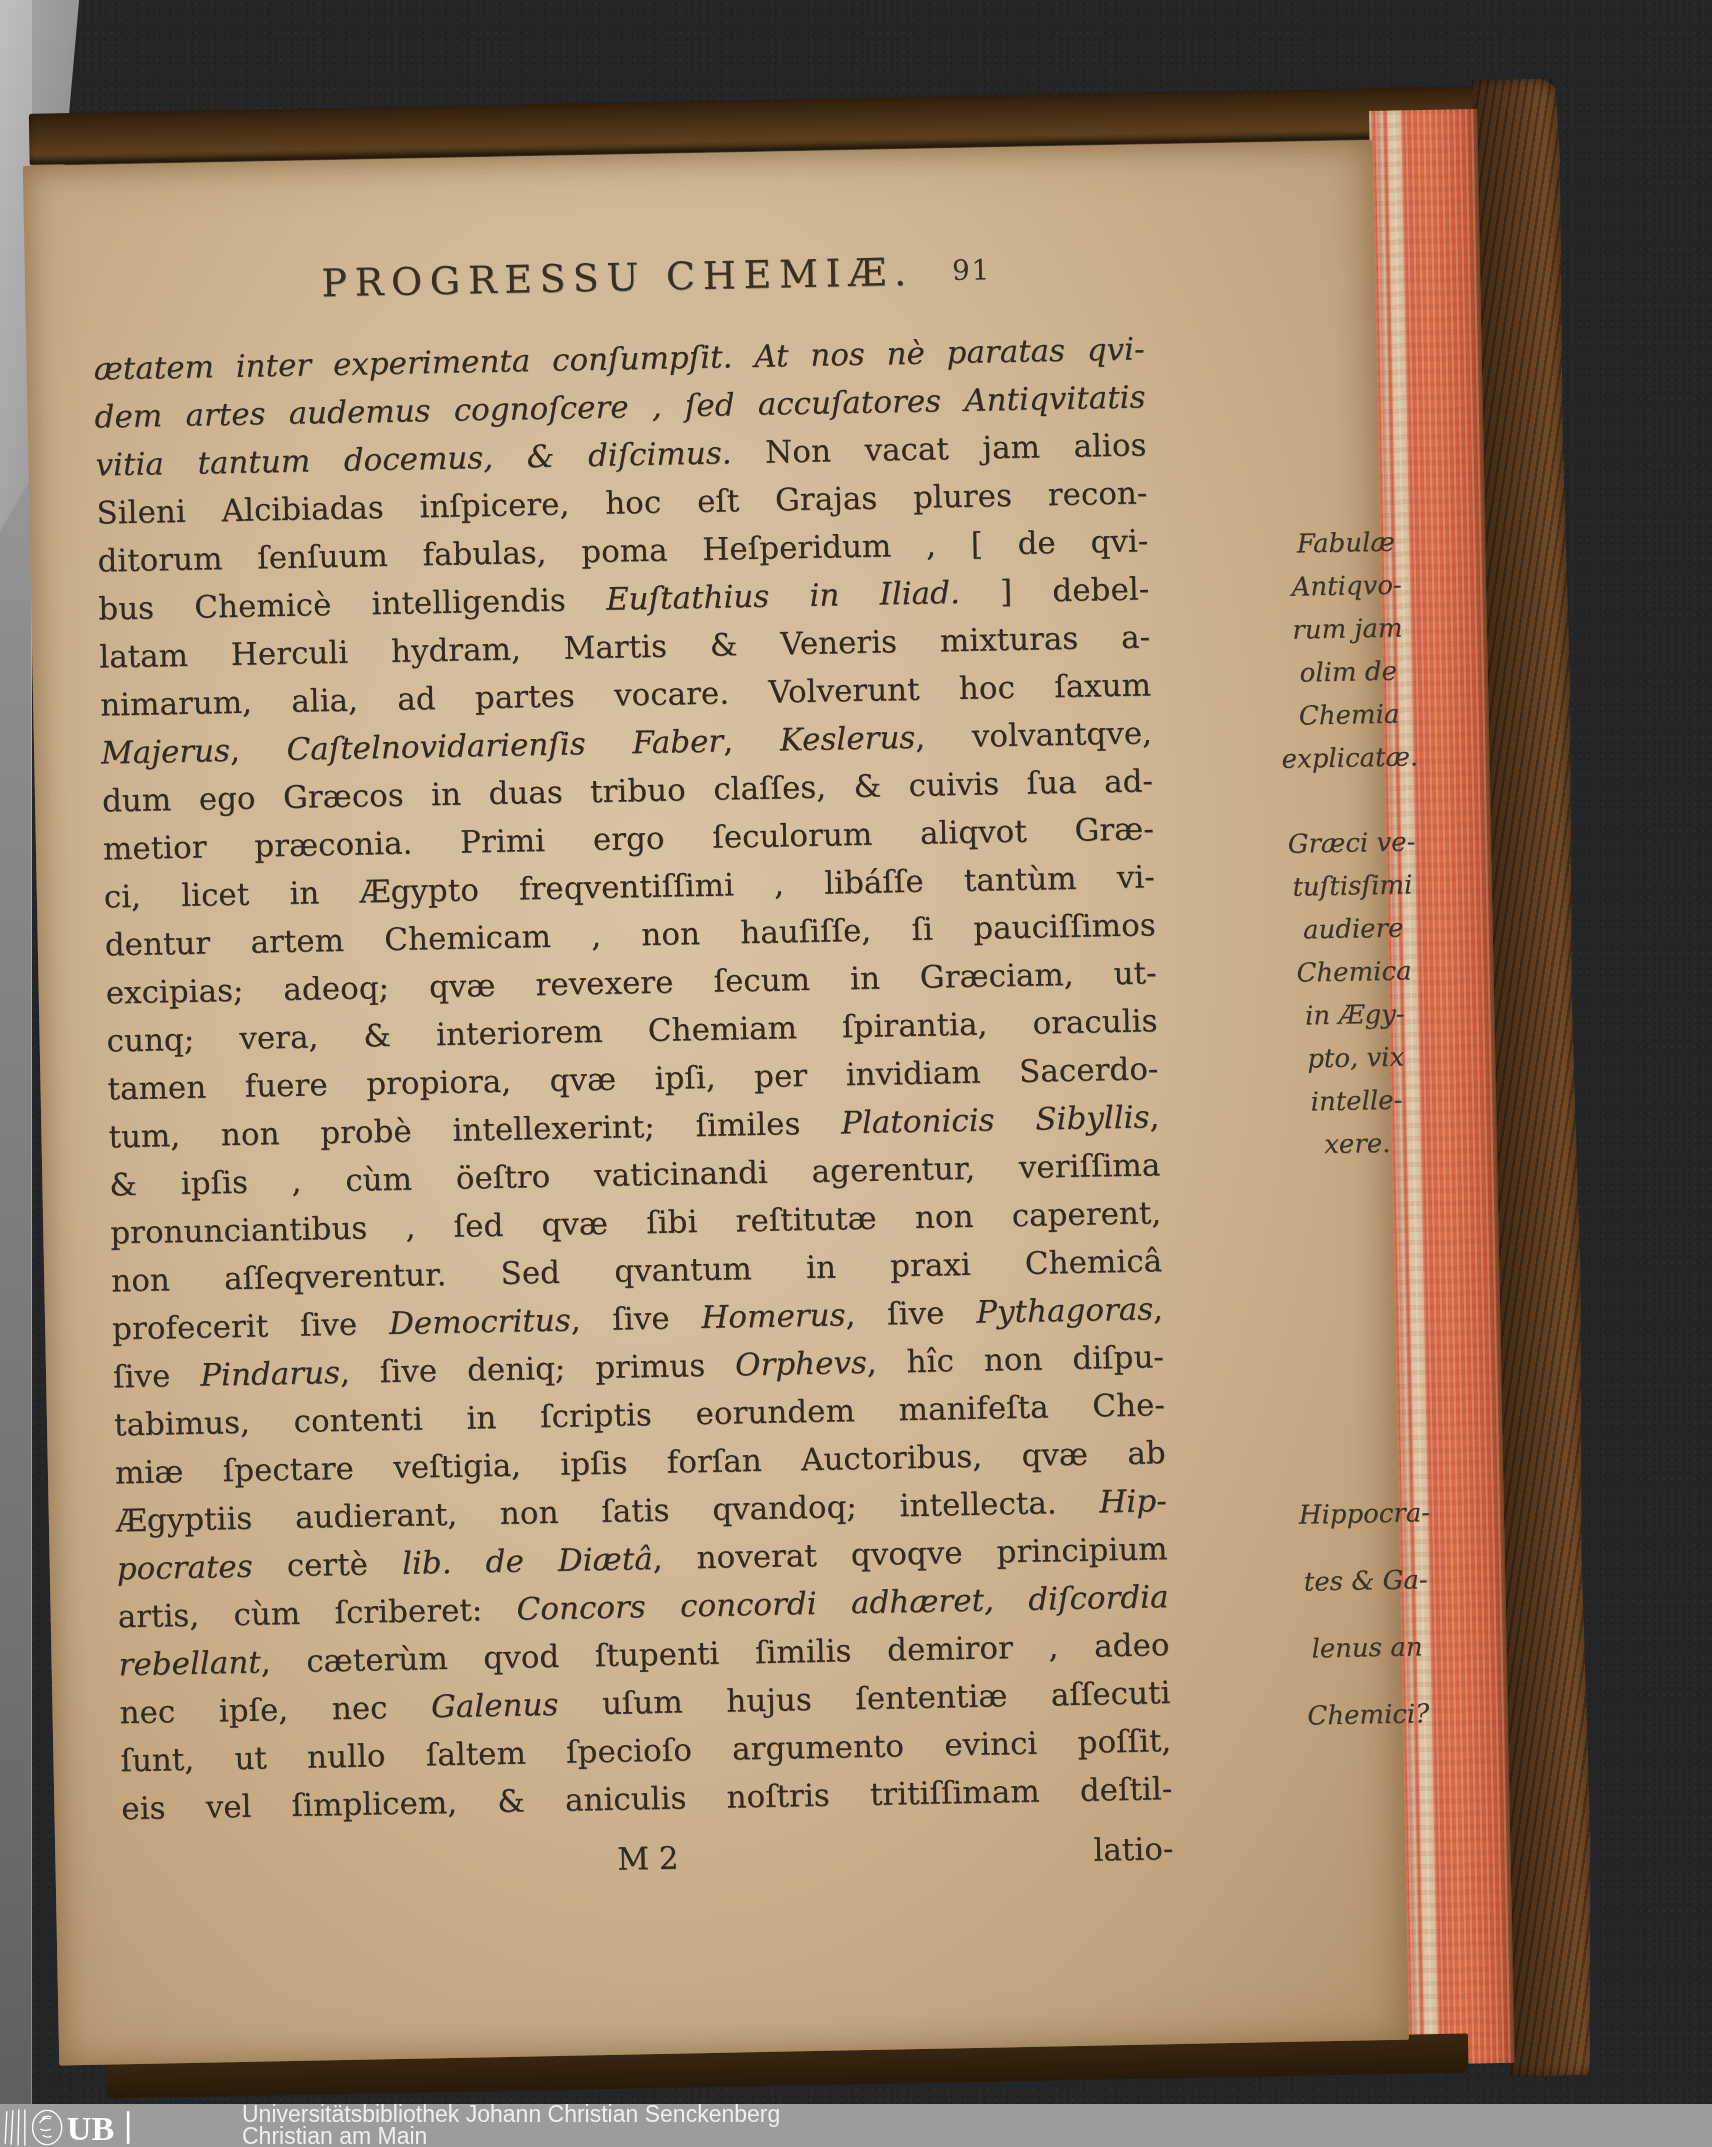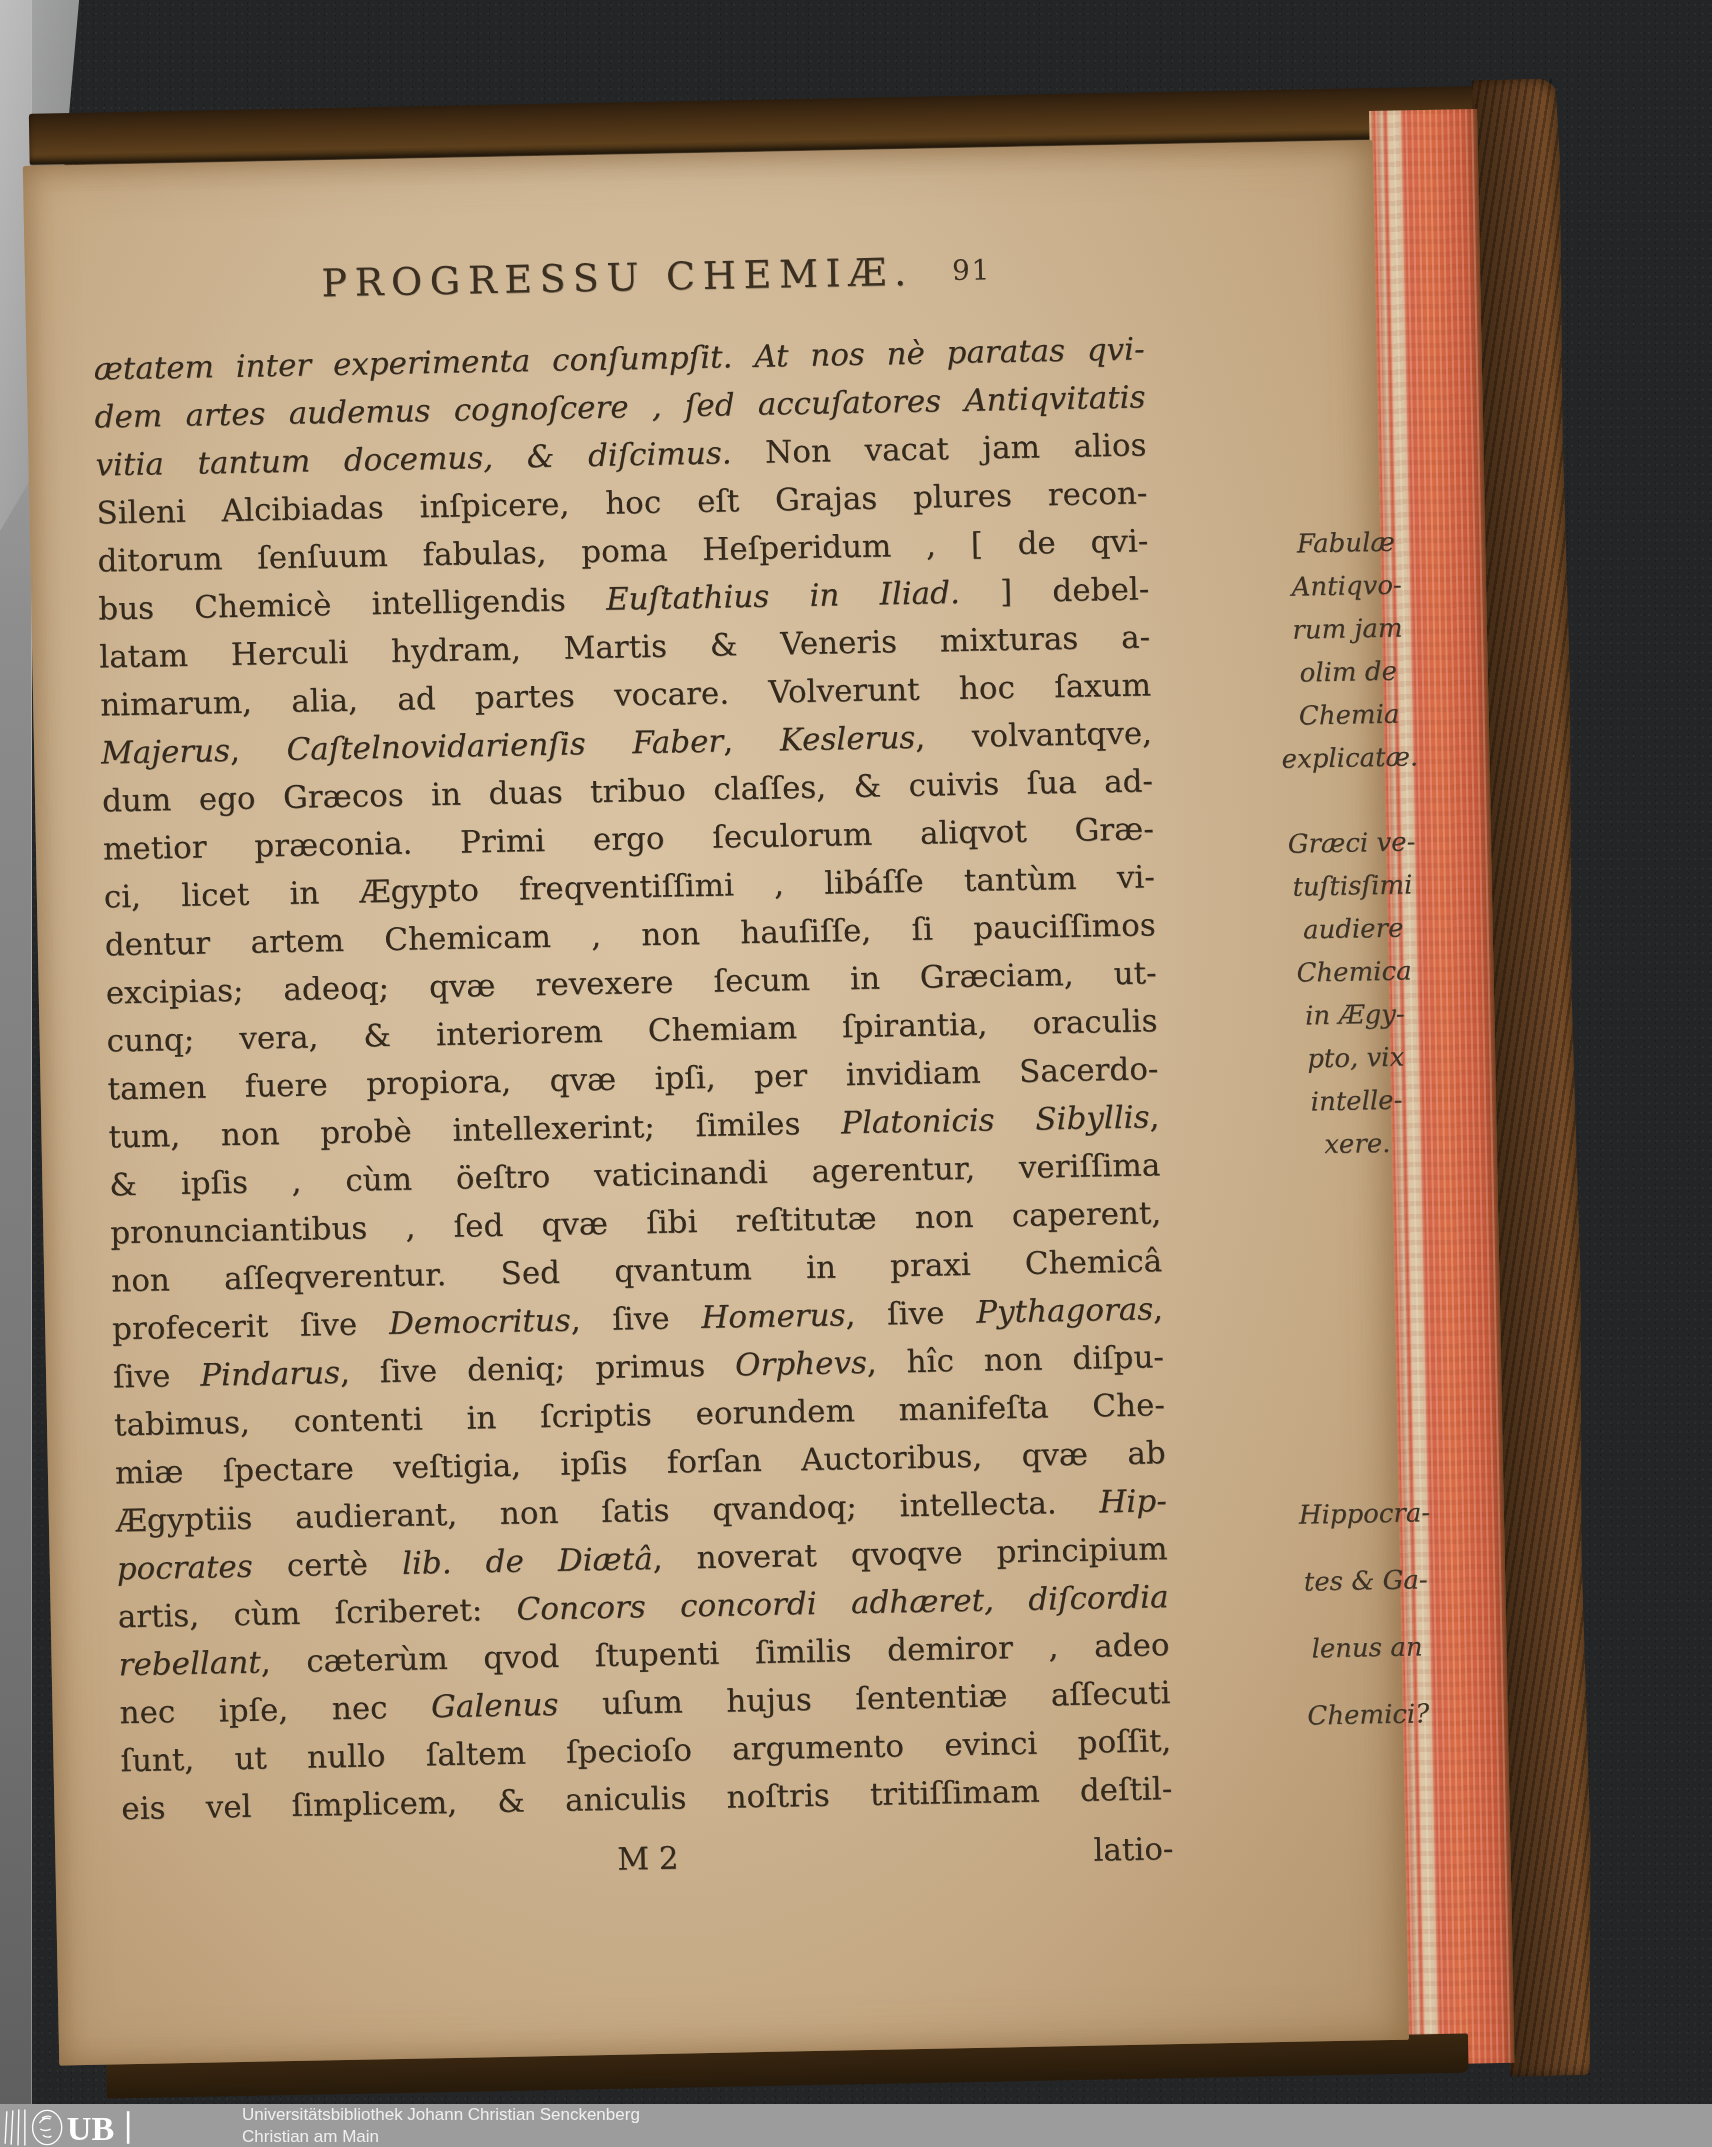--- a/index.html
+++ b/index.html
@@ -63,21 +63,21 @@
     text-align:center;text-shadow:0.4px 0.4px 0.5px rgba(40,30,15,.35);}
   .note div{line-height:43px;}
   .note-0{top:381px;}
   .note-1{top:681px;}
   .note-2{top:1340px;}
   .note-2 div{line-height:67px;}
   
   .footer-bar{position:absolute;left:0;right:0;bottom:0;height:43px;background:#9c9c9c;
     z-index:3;display:flex;align-items:center;}
   .ub-logo{width:204px;height:40px;position:relative;flex:0 0 auto;}
-  .footer-text{margin-left:38px;font-family:"Liberation Sans",sans-serif;font-size:17px;
+  .footer-text{margin-left:38px;font-family:"Liberation Sans",sans-serif;font-size:23px;
     line-height:21.4px;color:#efefef;}
 </style>
 </head>
 <body>
 
 <div class="stage">
 
   <div class="glass-strip"></div>
   <div class="glass-wedge"></div>
 

